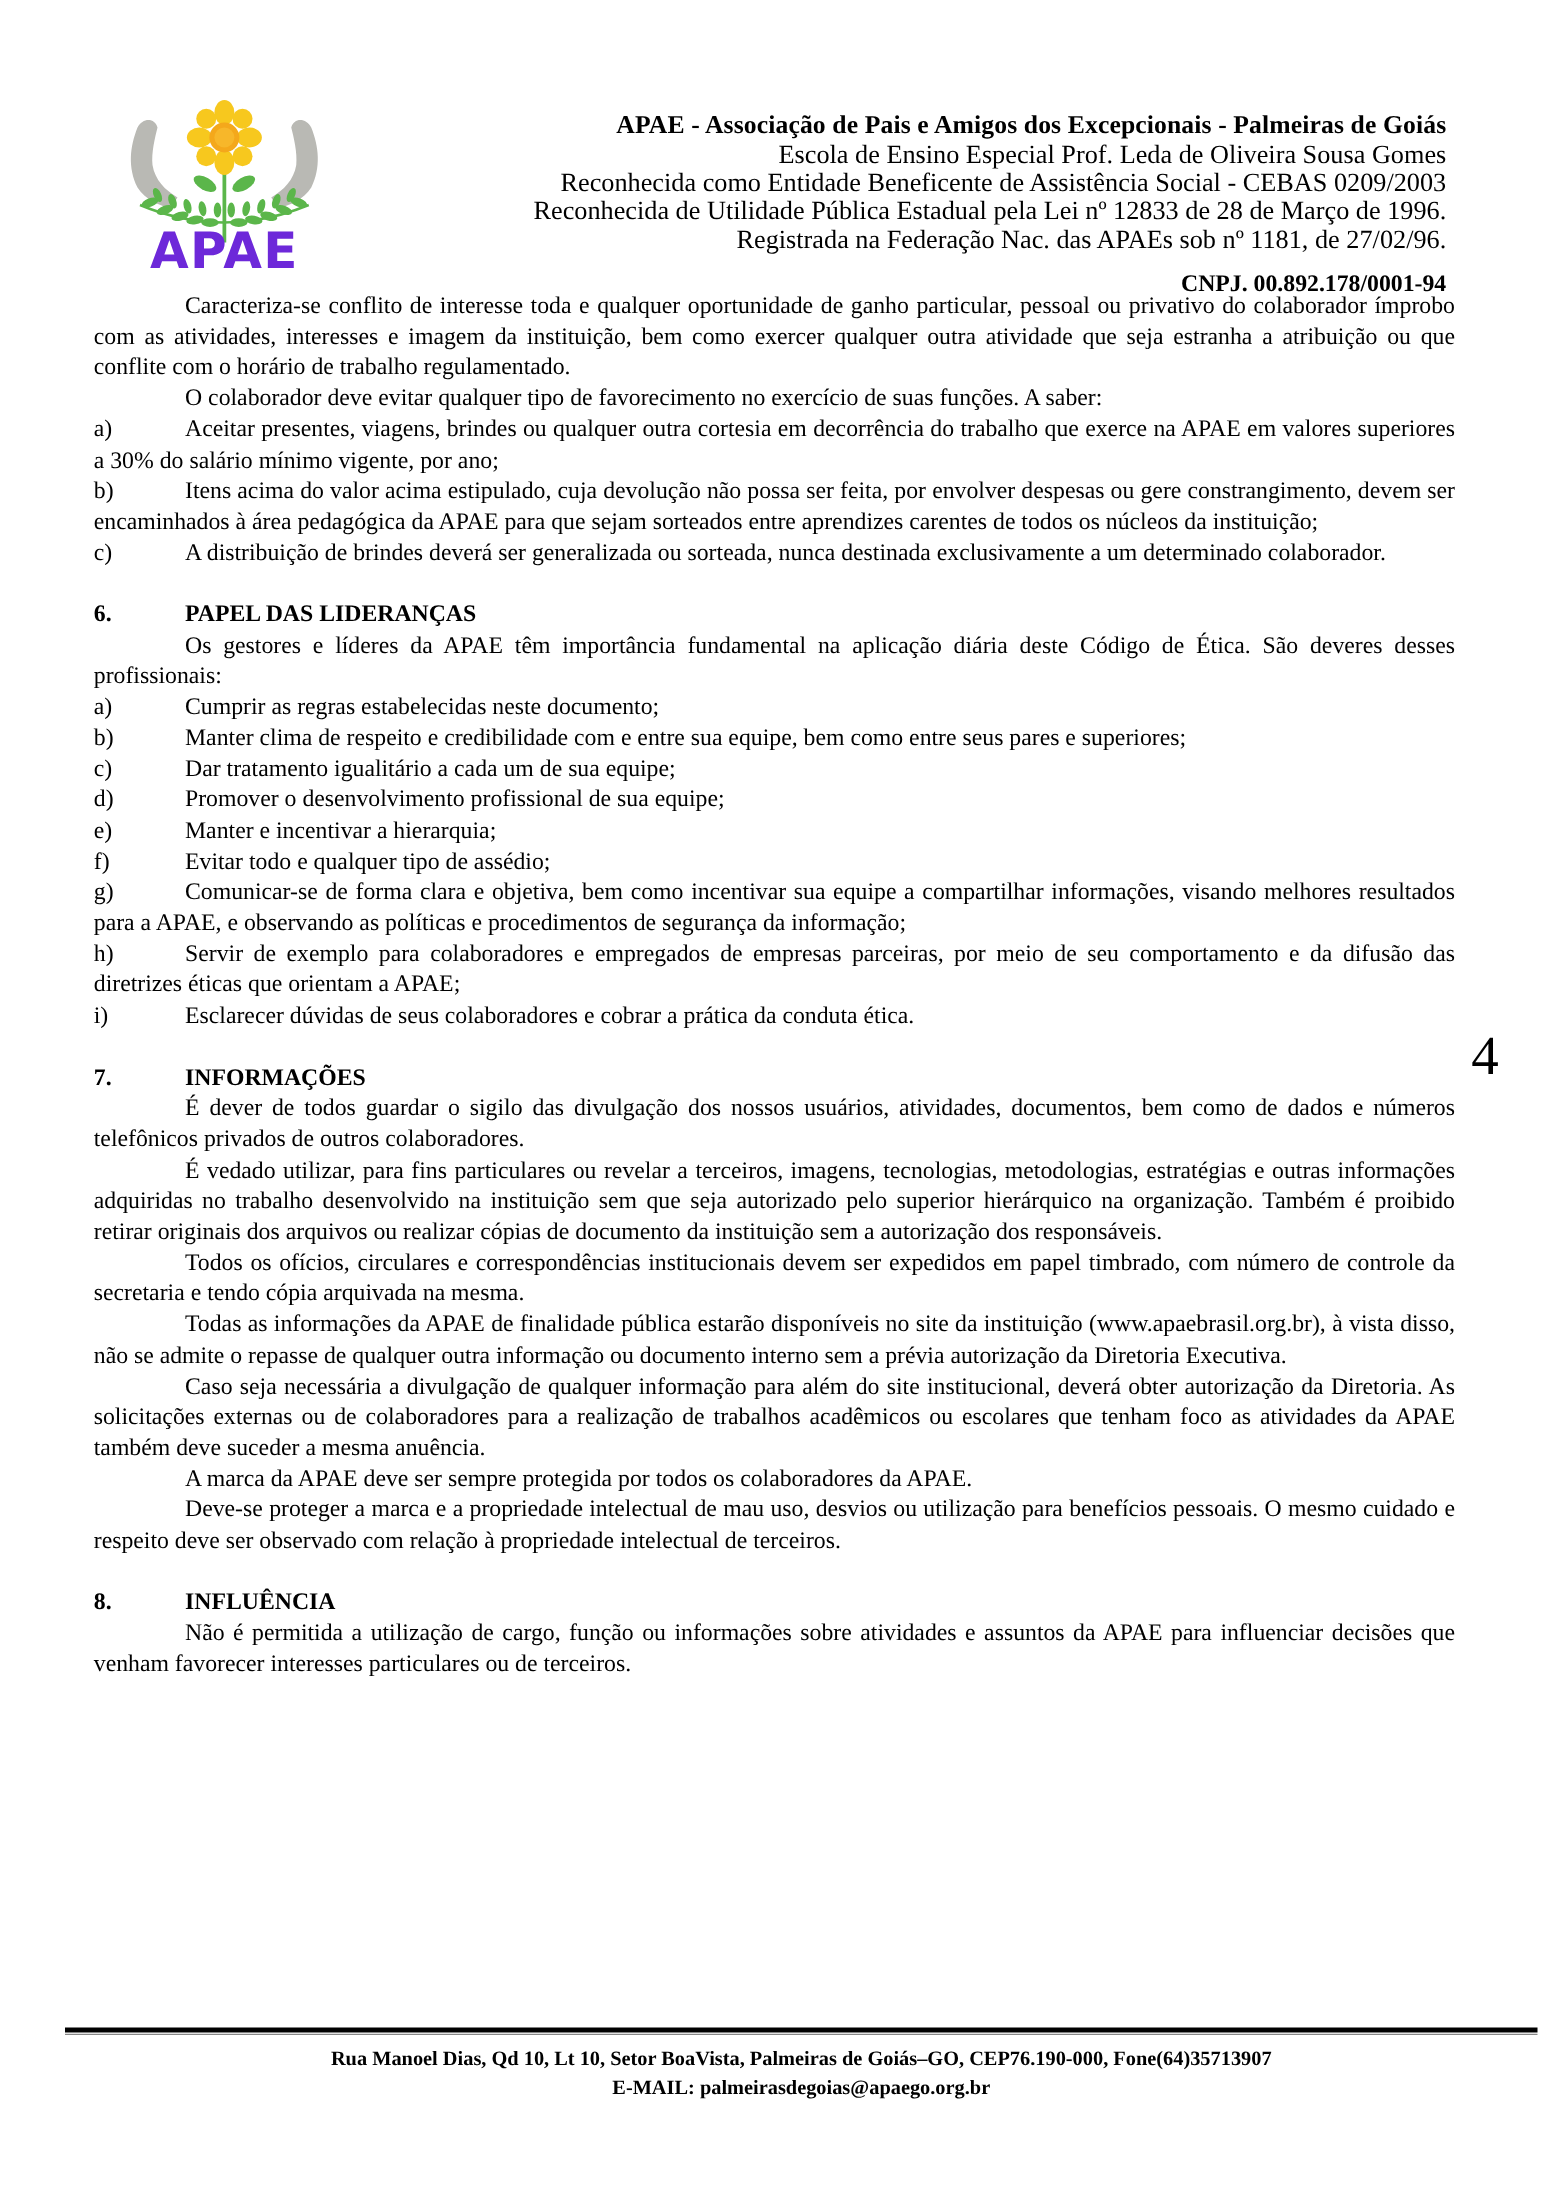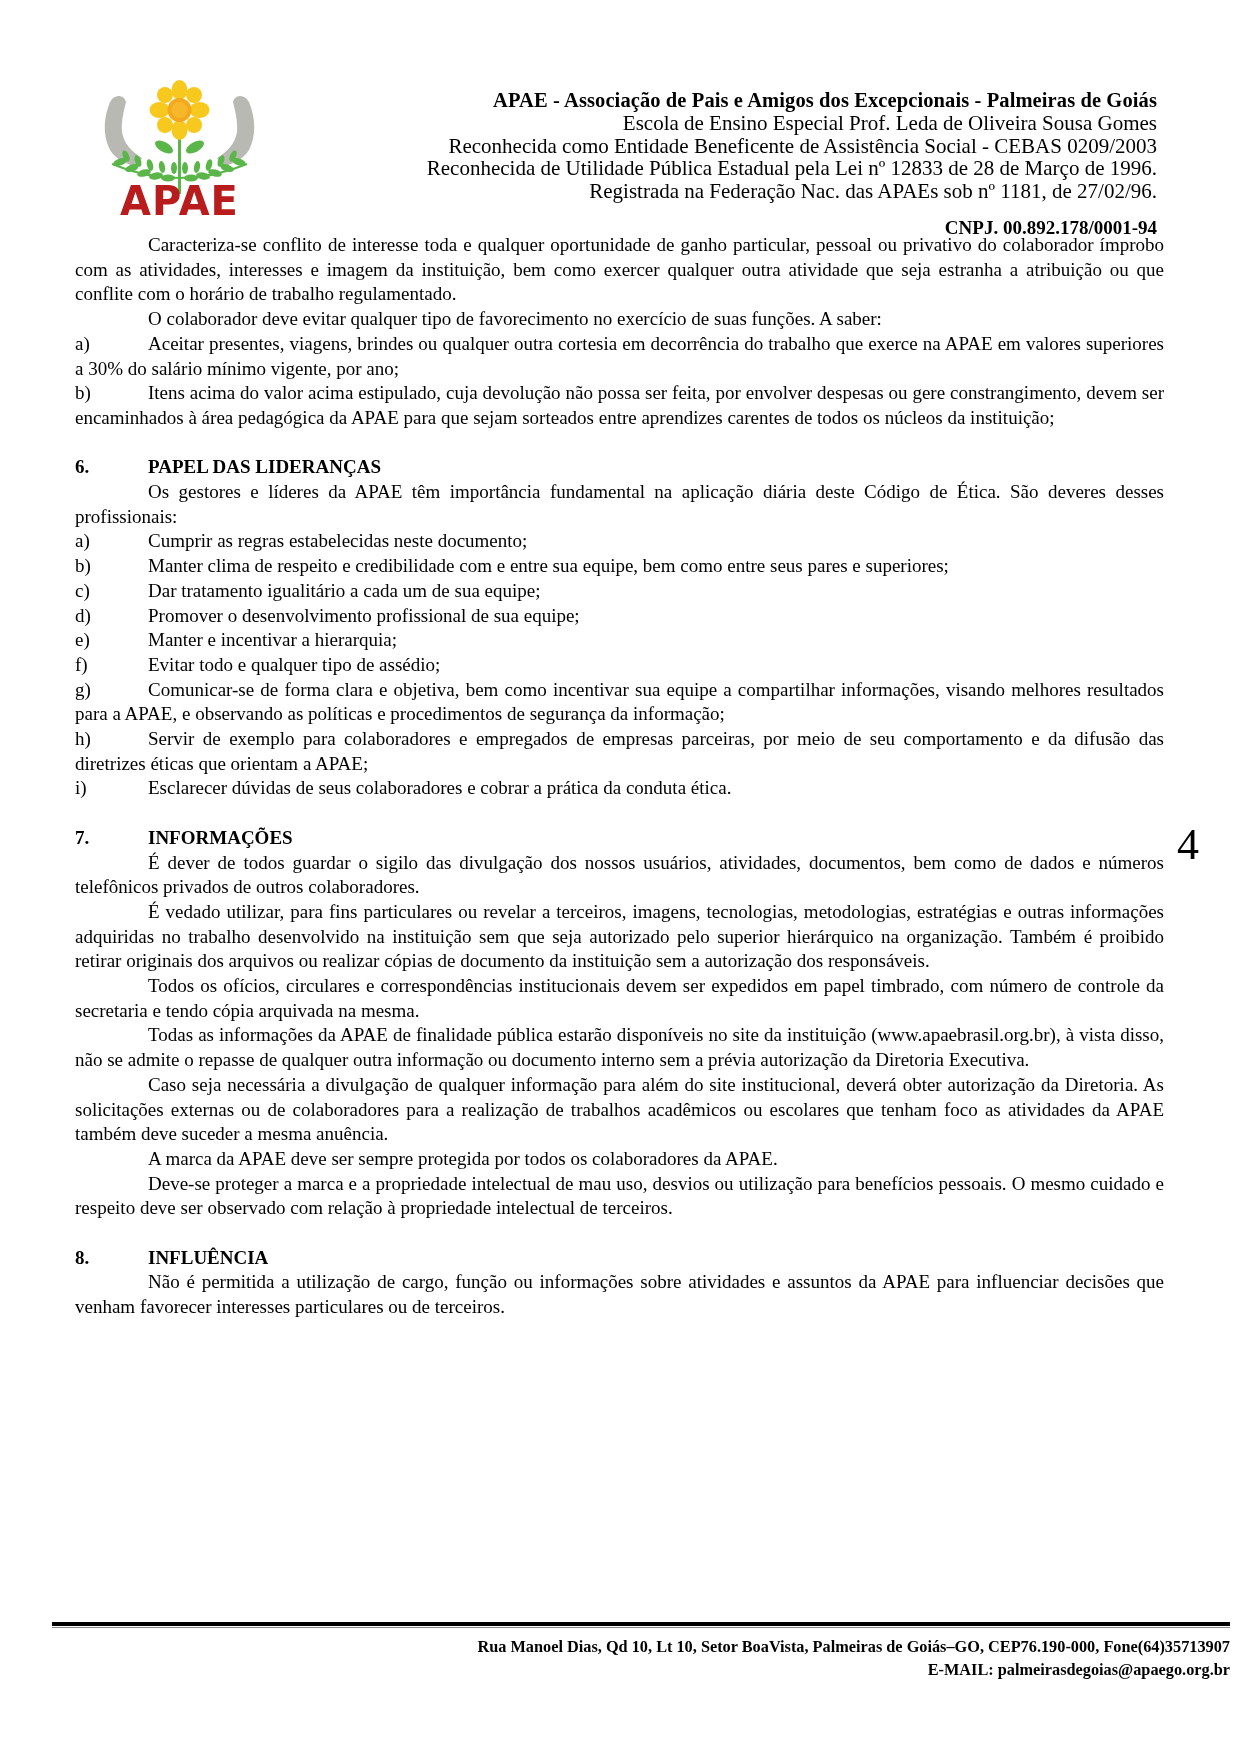--- a/index.html
+++ b/index.html
@@ -21,21 +21,21 @@
   .li.wrap .lbl { display: inline-block; width: 73px; }
   .h { font-weight: bold; display: flex; margin: 0; }
   .h .num { width: 73px; flex: none; }
   .gap { height: 24.7px; }
 
   .pagenum { position: absolute; left: 1177px; top: 820px; font-family: "Liberation Serif", serif; font-size: 44px; line-height: 50px; }
 
   
   .rule { position: absolute; left: 52px; top: 1622px; width: 1178px; height: 4px; background: #000; }
   .rule2 { position: absolute; left: 52px; top: 1627px; width: 1178px; height: 1px; background: #888; }
-  .foot { position: absolute; left: 52px; top: 1635px; width: 1178px; text-align: right; font-family: "Liberation Serif", serif; font-weight: bold; font-size: 16.3px; line-height: 23px; }
+  .foot { position: absolute; left: 52px; top: 1635px; width: 1178px; text-align: center; font-family: "Liberation Serif", serif; font-weight: bold; font-size: 16.3px; line-height: 23px; }
 </style>
 </head>
 <body>
 
 <div class="logo">
   <svg width="175" height="150" viewBox="0 0 175 150">
 
     <path d="M18 30 C12 45 10 62 18 78 C24 88 36 92 44 95 L50 86 C40 80 32 72 30 60 C29 50 32 38 34 30 C32 22 22 22 18 30 Z" fill="#B9B9B4"></path>
     <path d="M157 30 C163 45 165 62 157 78 C151 88 139 92 131 95 L125 86 C135 80 143 72 145 60 C146 50 143 38 141 30 C143 22 153 22 157 30 Z" fill="#B9B9B4"></path>
 
@@ -74,38 +74,39 @@
       <ellipse cx="58" cy="93" rx="3" ry="6" transform="rotate(-15 58 93)"></ellipse>
       <ellipse cx="70" cy="95" rx="3" ry="6" transform="rotate(-10 70 95)"></ellipse>
       <ellipse cx="82" cy="96" rx="3" ry="6"></ellipse>
       <ellipse cx="93" cy="96" rx="3" ry="6"></ellipse>
       <ellipse cx="105" cy="95" rx="3" ry="6" transform="rotate(10 105 95)"></ellipse>
       <ellipse cx="117" cy="93" rx="3" ry="6" transform="rotate(15 117 93)"></ellipse>
       <ellipse cx="129" cy="89" rx="3" ry="6" transform="rotate(20 129 89)"></ellipse>
       <ellipse cx="141" cy="84" rx="3" ry="6" transform="rotate(25 141 84)"></ellipse>
     </g>
   </svg>
-  <div style="position:absolute;left:0;top:108px;width:175px;text-align:center;font-family:'DejaVu Sans',sans-serif;font-weight:bold;font-size:40px;letter-spacing:1px;color:#b91c1c;line-height:42px;">APAE</div>
+  <div style="position:absolute;left:0;top:108px;width:175px;text-align:center;font-family:'DejaVu Sans',sans-serif;font-weight:bold;font-size:40px;letter-spacing:1px;color:#6d28d9;line-height:42px;">APAE</div>
 </div>
 
 <div class="hdr">
   <div class="t1">APAE - Associação de Pais e Amigos dos Excepcionais - Palmeiras de Goiás</div>
   <div class="t2">Escola de Ensino Especial Prof. Leda de Oliveira  Sousa Gomes</div>
   <div class="t2">Reconhecida como Entidade Beneficente de Assistência Social - CEBAS 0209/2003</div>
   <div class="t2">Reconhecida de Utilidade Pública Estadual pela Lei nº 12833 de 28 de Março de 1996.</div>
   <div class="t2">Registrada na Federação Nac. das APAEs sob nº 1181, de 27/02/96.</div>
   <div class="t3">CNPJ. 00.892.178/0001-94</div>
 </div>
 
 <div class="content">
   <p class="p">Caracteriza-se conflito de interesse toda e qualquer oportunidade de ganho particular, pessoal ou privativo do colaborador ímprobo com as atividades, interesses e imagem da instituição, bem como exercer qualquer outra atividade que seja estranha a atribuição ou que conflite com o horário de trabalho regulamentado.</p>
   <p class="p">O colaborador deve evitar qualquer tipo de favorecimento no exercício de suas funções. A saber:</p>
 
   <p class="li wrap"><span class="lbl">a)</span><span>Aceitar presentes, viagens, brindes ou qualquer outra cortesia em decorrência do trabalho que exerce na APAE em valores superiores a 30% do salário mínimo vigente, por ano;</span></p>
   <p class="li wrap"><span class="lbl">b)</span><span>Itens acima do valor acima estipulado, cuja devolução não possa ser feita, por envolver despesas ou gere constrangimento, devem ser encaminhados à área pedagógica da APAE para que sejam sorteados entre aprendizes carentes de todos os núcleos da instituição;</span></p>
+  <p class="li wrap"><span class="lbl">c)</span><span>A distribuição de brindes deverá ser generalizada ou sorteada, nunca destinada exclusivamente a um determinado colaborador.</span></p>
 
 
   <div class="gap"></div>
 
   <p class="h">
       <span class="num">6.</span>
       <span>PAPEL DAS LIDERANÇAS</span>
     </p>
   <p class="p">Os gestores e líderes da APAE têm importância fundamental na aplicação diária deste Código de Ética.  São deveres desses profissionais:</p>
   <p class="li wrap"><span class="lbl">a)</span><span>Cumprir as regras estabelecidas neste documento;</span></p>

